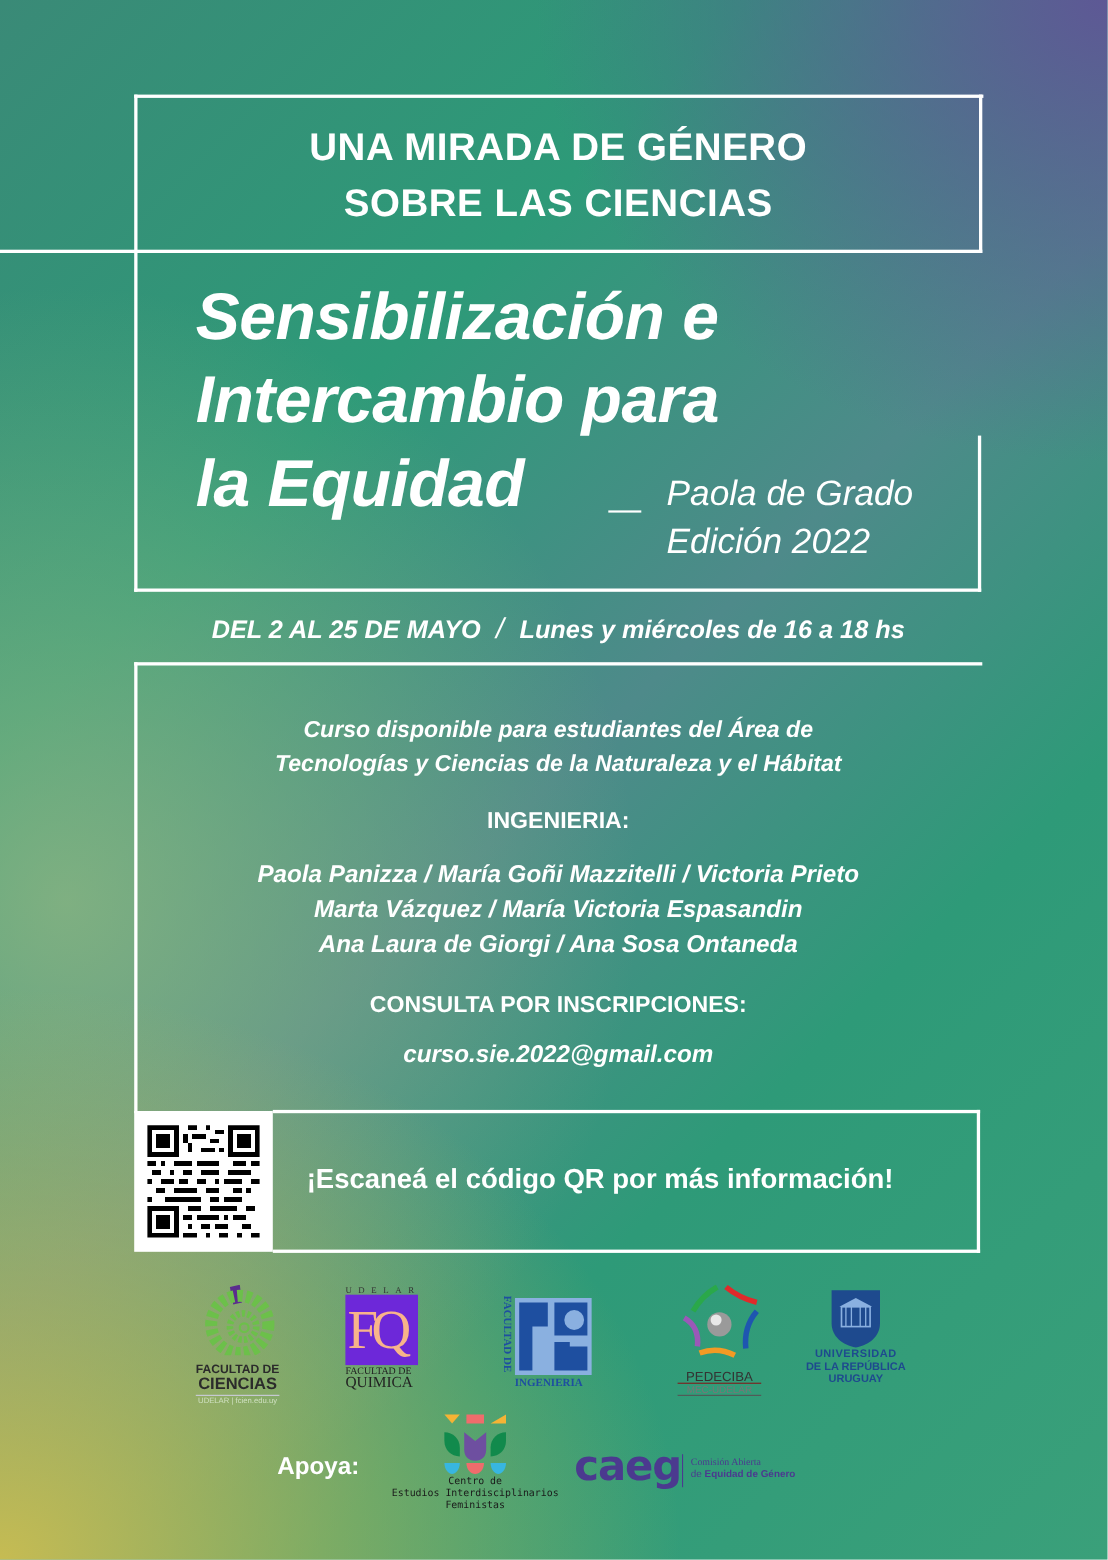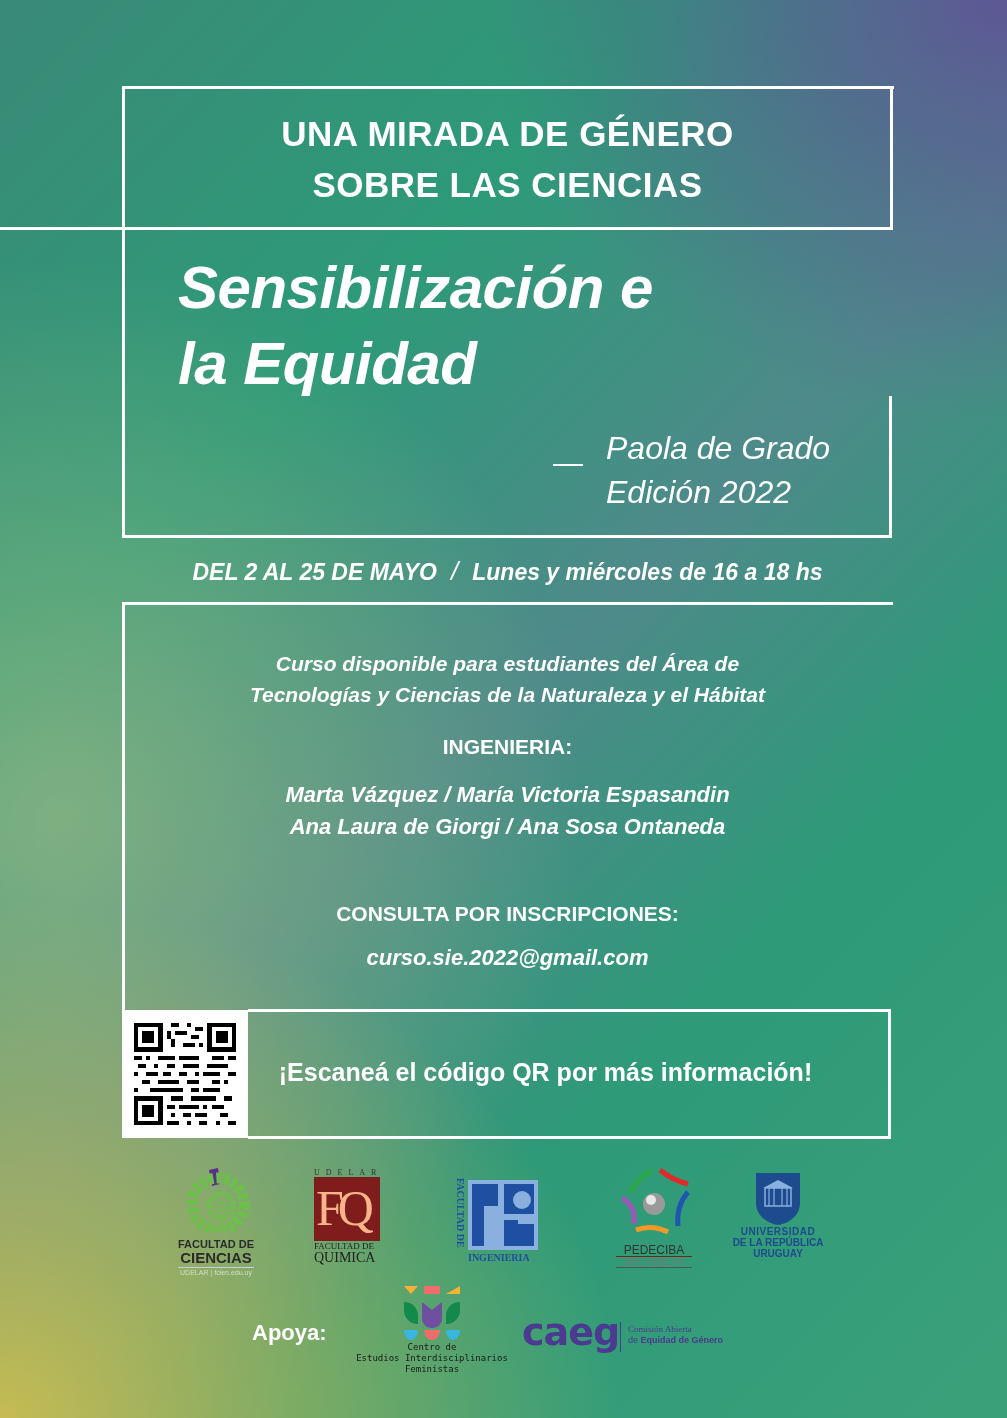--- a/index.html
+++ b/index.html
@@ -49,20 +49,21 @@
 <div class="ln" style="left:888px;top:1009px;width:3px;height:130px;"></div>
 <div class="ln" style="left:248px;top:1136px;width:643px;height:3px;"></div>
 
 <div class="abs t-top center">
   <div>UNA MIRADA DE GÉNERO</div>
   <div>SOBRE LAS CIENCIAS</div>
 </div>
 
 <div class="abs t-main">
   <div>Sensibilización e</div>
+  <div>Intercambio para</div>
   <div>la Equidad</div>
 </div>
 
 <div class="abs t-dash"></div>
 <div class="abs t-curso">
   <div>Paola de Grado</div>
   <div>Edición 2022</div>
 </div>
 
 <div class="abs t-dates center">
@@ -70,20 +71,21 @@
 </div>
 
 <div class="abs t-avail center">
   <div>Curso disponible para estudiantes del Área de</div>
   <div>Tecnologías y Ciencias de la Naturaleza y el Hábitat</div>
 </div>
 
 <div class="abs t-part-h center">INGENIERIA:</div>
 
 <div class="abs t-names center">
+  <div>Paola Panizza / María Goñi Mazzitelli / Victoria Prieto</div>
   <div>Marta Vázquez / María Victoria Espasandin</div>
   <div>Ana Laura de Giorgi / Ana Sosa Ontaneda</div>
 </div>
 
 <div class="abs t-consulta-h center">CONSULTA POR INSCRIPCIONES:</div>
 <div class="abs t-email center">curso.sie.2022@gmail.com</div>
 
 <div class="abs qr-box">
   <svg class="qr" viewBox="0 0 25 25" shape-rendering="crispEdges">
     <rect width="25" height="25" fill="#fff"></rect>
@@ -155,21 +157,21 @@
     <circle cx="43" cy="38" r="12" fill="none" stroke="#6cc04a" stroke-width="6" stroke-dasharray="3 2"></circle>
     <circle cx="44" cy="39" r="4" fill="none" stroke="#6cc04a" stroke-width="2"></circle>
   </svg>
   <div class="logo-txt" style="color:#2b2b2b;font-size:11px;font-weight:bold;text-align:center;line-height:12px;margin-top:2px;">FACULTAD DE</div>
   <div class="logo-txt" style="color:#2b2b2b;font-size:15px;font-weight:bold;text-align:center;line-height:15px;">CIENCIAS</div>
   <div style="border-top:1px solid #ccd;margin-top:2px;font-size:7px;color:#cfe0c0;text-align:center;line-height:10px;"><span>UDELAR</span> | <span>fcien.edu.uy</span></div>
 </div>
 
 <div class="logo" style="left:314px;top:1168px;width:72px;height:100px;">
   <div style="font-family:'Liberation Serif',serif;font-size:8px;color:#333;letter-spacing:6px;line-height:9px;">UDELAR</div>
-  <div style="background:#7f1d1d;width:66px;height:64px;position:relative;">
+  <div style="background:#6d28d9;width:66px;height:64px;position:relative;">
     <span style="position:absolute;left:2px;top:2px;font-family:'Liberation Serif',serif;font-size:50px;line-height:58px;color:#f8b48a;letter-spacing:-6px;">FQ</span>
   </div>
   <div style="font-family:'Liberation Serif',serif;font-size:9px;color:#222;line-height:10px;">FACULTAD DE</div>
   <div style="font-family:'Liberation Serif',serif;font-size:14px;color:#222;line-height:14px;">QUIMICA</div>
 </div>
 
 <div class="logo" style="left:454px;top:1178px;width:88px;height:88px;">
   <div style="position:absolute;left:0;top:0;width:12px;height:86px;writing-mode:vertical-rl;font-family:'Liberation Serif',serif;font-weight:bold;font-size:10px;color:#1e4fa0;">FACULTAD DE</div>
   <svg style="position:absolute;left:14px;top:2px;" width="70" height="70" viewBox="0 0 70 70">
     <rect width="70" height="70" fill="#8ab0e0"></rect>

